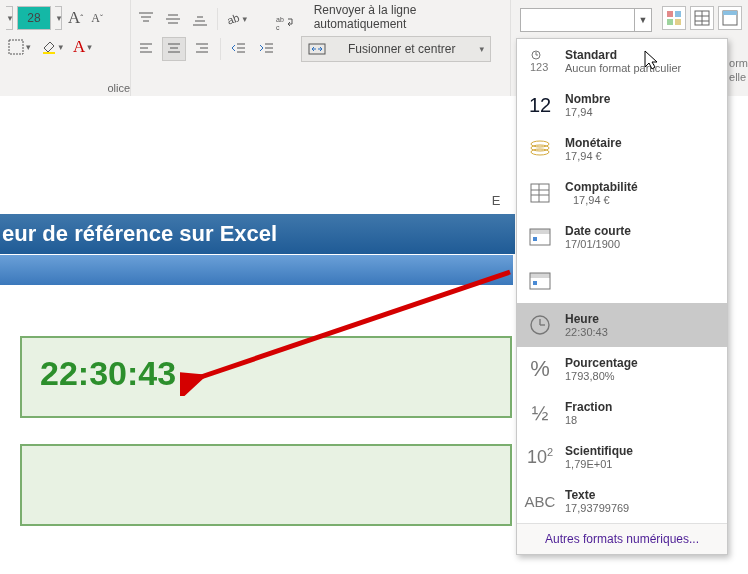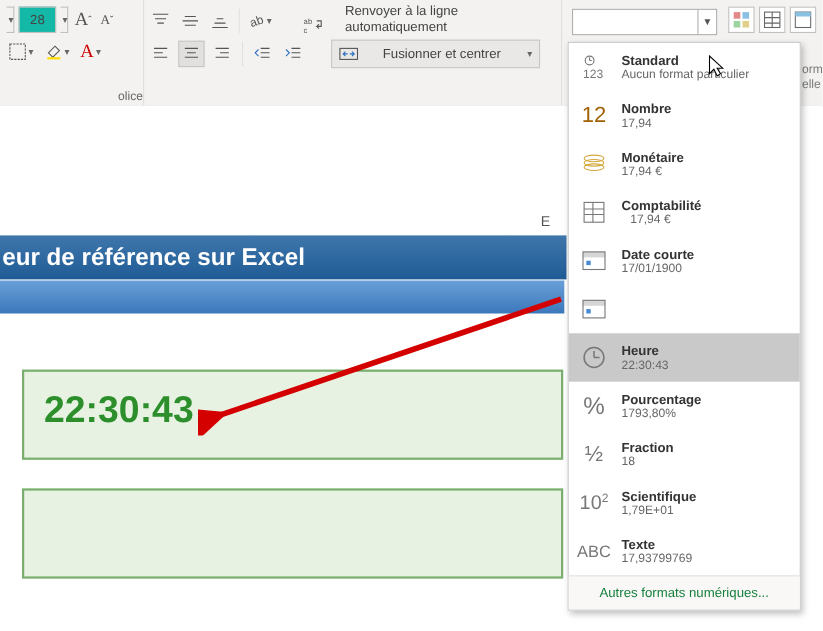--- a/index.html
+++ b/index.html
@@ -47,21 +47,21 @@
 .big-time{position:absolute;left:18px;top:16px;font-size:34px;font-weight:700;color:#2c8f2c}
 
 .arrow-svg{position:absolute;left:180px;top:170px;pointer-events:none}
 
 .dd{position:absolute;left:516px;top:38px;width:210px;background:#fff;border:1px solid #c8c8c8;box-shadow:2px 3px 6px rgba(0,0,0,.25)}
 .dd-item{display:flex;align-items:center;height:44px;padding:0 8px;gap:10px;cursor:default}
 .dd-item.sel{background:#c9c9c9}
 .dd-ico{width:30px;height:30px;display:flex;align-items:center;justify-content:center;color:#555}
 .dd-txt .t{font-size:12px;font-weight:600;color:#333}
 .dd-txt .s{font-size:11px;color:#666}
-.dd-foot{height:30px;border-top:1px solid #e0e0e0;display:flex;align-items:center;justify-content:center;font-size:12px;color:#15803d;background:#f9f8f7}
+.dd-foot{height:30px;border-top:1px solid #e0e0e0;display:flex;align-items:center;justify-content:center;font-size:12px;color:#4c1d95;background:#f9f8f7}
 
 .cursor{position:absolute;left:126px;top:10px}
 
 .top-right-btns{position:absolute;top:6px;right:6px;display:flex;gap:4px}
 .top-right-btns .icon-btn{border:1px solid #c0c0c0;background:#fff}
 </style>
 </head>
 <body>
 
 <div class="ribbon">
@@ -278,21 +278,21 @@
           <text x="4" y="22" font-size="11" fill="#777">123</text>
         </svg>
       </div>
     <div class="dd-txt">
         <div class="t">Standard</div>
         <div class="s">Aucun format particulier</div>
       </div>
   </div>
   <div class="dd-item">
     <div class="dd-ico">
-        <span style="font-size:20px;color:#a16207">12</span>
+        <span style="font-size:20px;color:#0f172a">12</span>
       </div>
     <div class="dd-txt">
         <div class="t">Nombre</div>
         <div class="s">17,94</div>
       </div>
   </div>
   <div class="dd-item">
     <div class="dd-ico">
         <svg width="26" height="22">
           <ellipse cx="13" cy="6" rx="9" ry="3" fill="none" stroke="#d4a93c"></ellipse>

